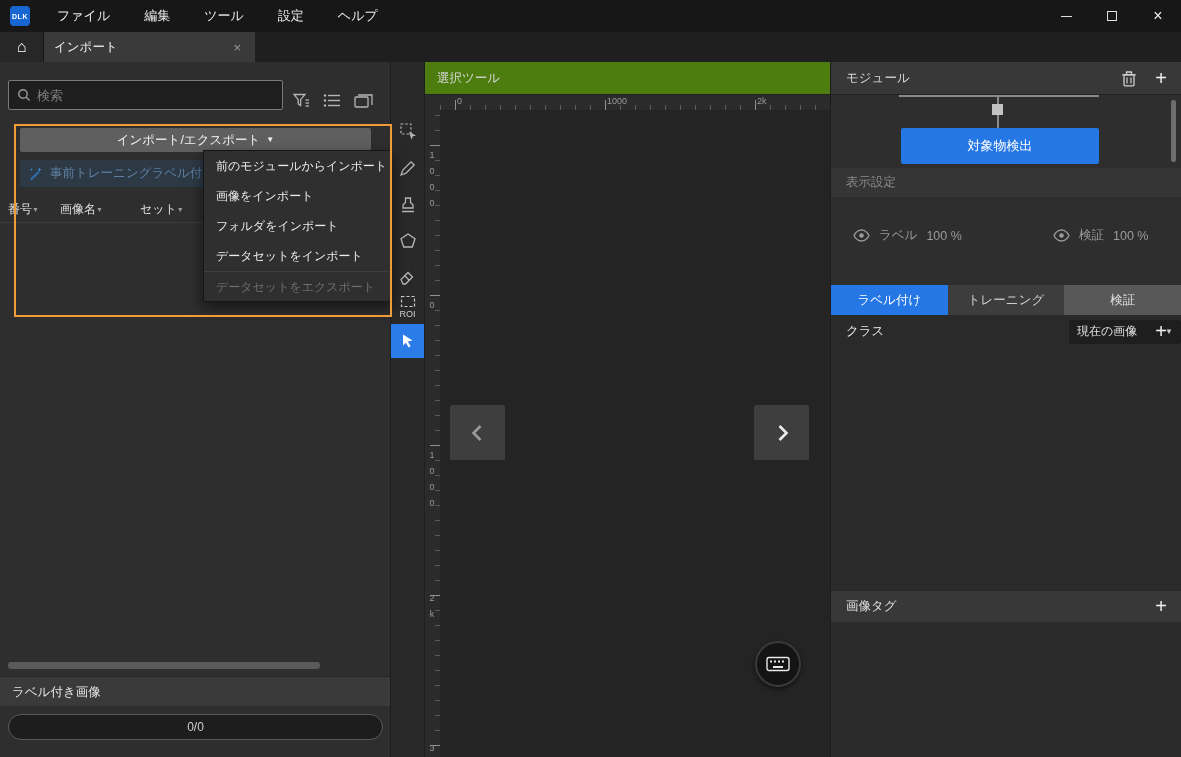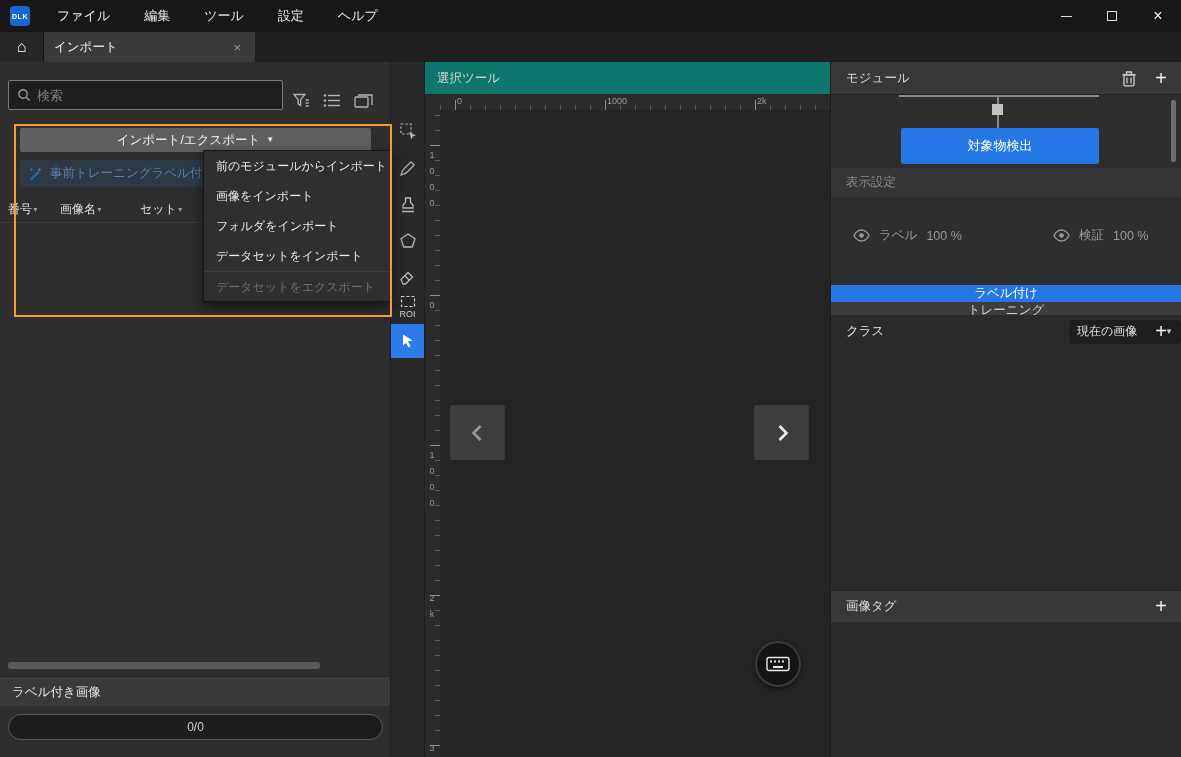--- a/index.html
+++ b/index.html
@@ -69,21 +69,21 @@
 
   
   .tool-btn{position:absolute;left:3px;width:28px;height:28px;display:flex;align-items:center;justify-content:center;}
   .tb1{top:55px;} .tb2{top:92px;} .tb3{top:129px;} .tb4{top:165px;} .tb5{top:201px;}
   .tool-roi{position:absolute;left:0;top:233px;width:100%;text-align:center;font-size:9px;color:#cfcfcf;}
   .tool-roi svg{display:block;margin:0 auto 1px auto;}
   .tool-active{position:absolute;left:0;top:262px;width:100%;height:34px;background:#2b7ce9;
                display:flex;align-items:center;justify-content:center;}
 
   
-  .canvas-header{position:absolute;left:0;top:0;width:100%;height:33px;background:#0f766e;border-bottom:1px solid #232323;
+  .canvas-header{position:absolute;left:0;top:0;width:100%;height:33px;background:#4d7c0f;border-bottom:1px solid #232323;
                  line-height:33px;padding-left:12px;font-size:12.5px;color:#d8d8d8;}
   .hruler{position:absolute;left:15px;top:33px;width:390px;height:15px;background:#2b2b2b;
           background-image:linear-gradient(to right,#909090 0 1px,transparent 1px),
                            linear-gradient(to right,#5a5a5a 0 1px,transparent 1px);
           background-size:150px 10px,15px 5px;background-repeat:repeat-x,repeat-x;
           background-position:15px bottom,0 bottom;}
   .ruler-corner{position:absolute;left:0;top:33px;width:15px;height:15px;background:#2b2b2b;}
   .hruler-label{position:absolute;top:1px;font-size:9px;color:#9a9a9a;}
   .hr0{left:17px;} .hr1{left:167px;} .hr2{left:317px;}
   .vruler{position:absolute;left:0;top:48px;width:15px;height:647px;background:#2b2b2b;
@@ -113,21 +113,21 @@
   .conn-v{position:absolute;left:166px;top:0;width:2px;height:33px;background:#8a8a8a;}
   .conn-node{position:absolute;left:161px;top:9px;width:11px;height:11px;background:#c2c2c2;}
   .module-btn{position:absolute;left:70px;top:33px;width:198px;height:36px;background:#2677e6;color:#fff;
               font-size:13px;display:flex;align-items:center;justify-content:center;border-radius:2px;}
   .rp-scroll{position:absolute;right:5px;top:38px;width:5px;height:62px;background:#6e6e6e;border-radius:2px;}
   .display-settings{position:absolute;left:0;top:106px;width:100%;height:29px;background:#353535;line-height:29px;
                     padding-left:15px;font-size:12.5px;color:#8b8b8b;}
   .vis-area{position:absolute;left:0;top:135px;width:100%;height:88px;background:#2e2e2e;}
   .vis-group{position:absolute;top:30px;display:flex;align-items:center;gap:9px;font-size:12.5px;color:#9b9b9b;}
   .vg1{left:22px;} .vg2{left:222px;}
-  .rp-tabs{position:absolute;left:0;top:223px;width:100%;height:30px;display:flex;flex-direction:column;}
+  .rp-tabs{position:absolute;left:0;top:223px;width:100%;height:30px;display:flex;}
   .rp-tab{flex:1;display:flex;align-items:center;justify-content:center;font-size:12.5px;}
   .rp-tab.active{background:#2677e6;color:#fff;}
   .rp-tab.t2{background:#3d3d3d;color:#cfcfcf;}
   .rp-tab.t3{background:#585858;color:#e2e2e2;}
   .class-row{position:absolute;left:0;top:253px;width:100%;height:33px;background:#2a2a2a;display:flex;align-items:center;justify-content:space-between;}
   .class-label{margin-left:15px;font-size:12.5px;color:#e8e8e8;}
   .class-select{margin-left:14px;width:112px;height:24px;background:#1e1e1e;border-radius:3px;display:flex;
                 align-items:center;padding:0 8px;font-size:12px;color:#e0e0e0;}
   .class-select .caret{margin-left:auto;color:#cccccc;}
   .class-plus{position:absolute;right:8px;top:3px;}

